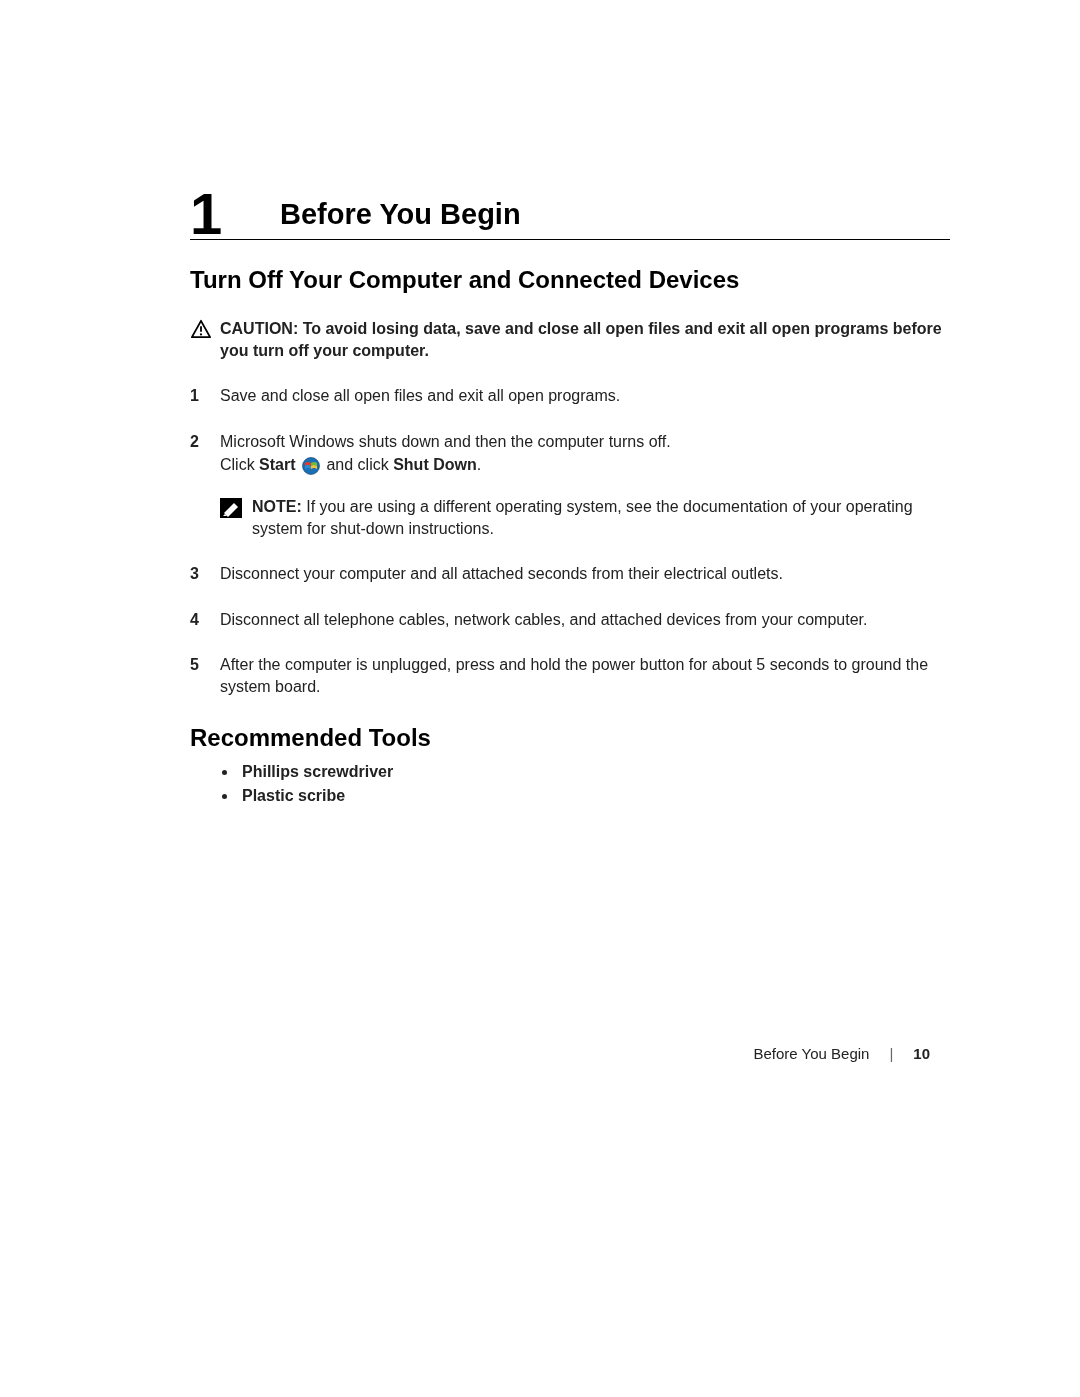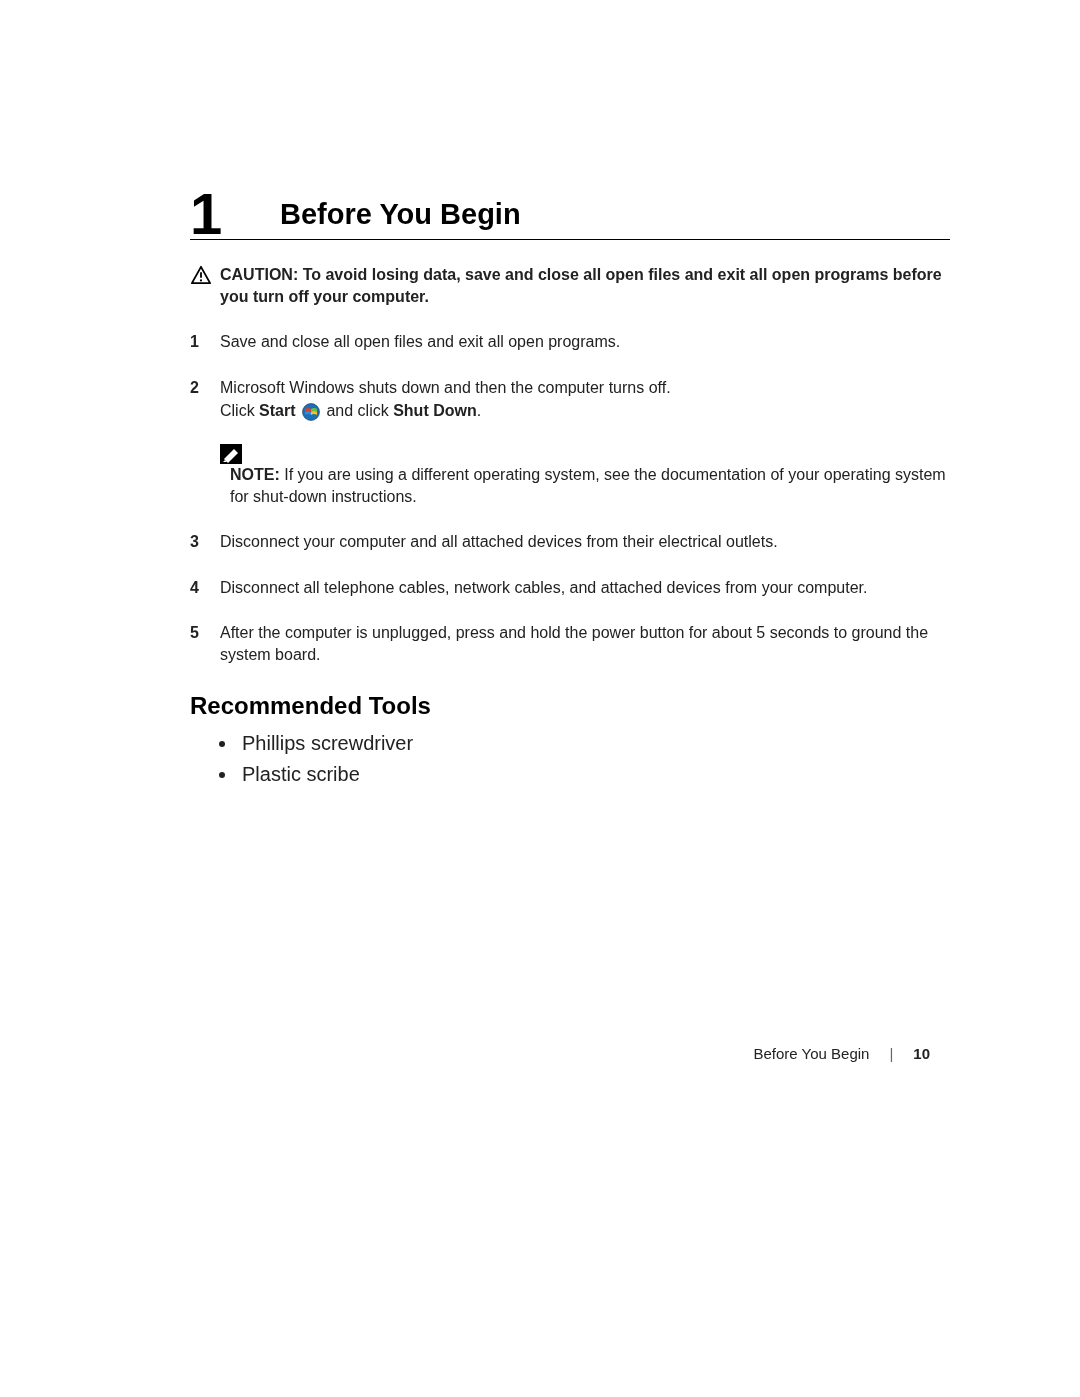--- a/index.html
+++ b/index.html
@@ -82,21 +82,20 @@
     display: inline-block;
     width: 18px;
     height: 18px;
     vertical-align: middle;
     margin: 0 2px;
   }
   .note-row {
     margin-left: 30px;
     margin-top: 18px;
     margin-bottom: 10px;
-    flex-direction: column;
   }
   .note-icon {
     width: 22px;
     height: 20px;
     flex-shrink: 0;
     margin-top: 2px;
   }
   .note-body {
     flex: 1;
     margin-left: 10px;
@@ -105,23 +104,24 @@
     font-size: 16px;
     margin: 6px 0 8px 0;
     line-height: 1.35;
   }
   .bullet-list {
     list-style: disc;
     padding-left: 48px;
     margin: 0;
   }
   .bullet-list li {
-    font-size: 20px;
+    font-size: 16px;
     line-height: 1.55;
     padding-left: 4px;
+    font-weight: bold;
   }
   .footer {
     position: absolute;
     bottom: 335px;
     right: 150px;
     font-size: 15px;
     color: #222;
     display: flex;
     align-items: center;
     gap: 20px;
@@ -136,20 +136,21 @@
 </head>
 <body>
 
 <div class="page">
 
   <div class="chapter-header">
     <div class="chapter-number">1</div>
     <div class="chapter-title">Before You Begin</div>
   </div>
 
+  <div class="section-heading">Turn Off Your Computer and Connected Devices</div>
 
   <div class="caution-row">
     <span class="caution-icon">
       <svg viewBox="0 0 24 22" width="22" height="20">
         <path d="M12 2 L22 20 L2 20 Z" fill="none" stroke="#000" stroke-width="2" stroke-linejoin="round"></path>
         <line x1="12" y1="8" x2="12" y2="14" stroke="#000" stroke-width="2"></line>
         <circle cx="12" cy="17" r="1.2" fill="#000"></circle>
       </svg>
     </span>
     <div class="caution-text">CAUTION: To avoid losing data, save and close all open files and exit all open programs before you turn off your computer.</div>
@@ -188,21 +189,21 @@
         <path d="M5 16 L3 18 L7 18 Z" fill="#fff"></path>
       </svg>
     </span>
     <div class="note-body">
       <span class="bold">NOTE:</span><span> If you are using a different operating system, see the documentation of your operating system for shut-down instructions.</span>
     </div>
   </div>
 
   <div class="step-row">
     <div class="step-number">3</div>
-    <div class="step-body">Disconnect your computer and all attached devices from their electrical outlets.</div>
+    <div class="step-body">Disconnect your computer and all attached seconds from their electrical outlets.</div>
   </div>
 
   <div class="step-row">
     <div class="step-number">4</div>
     <div class="step-body">Disconnect all telephone cables, network cables, and attached devices from your computer.</div>
   </div>
 
   <div class="step-row">
     <div class="step-number">5</div>
     <div class="step-body">After the computer is unplugged, press and hold the power button for about 5 seconds to ground the system board.</div>

